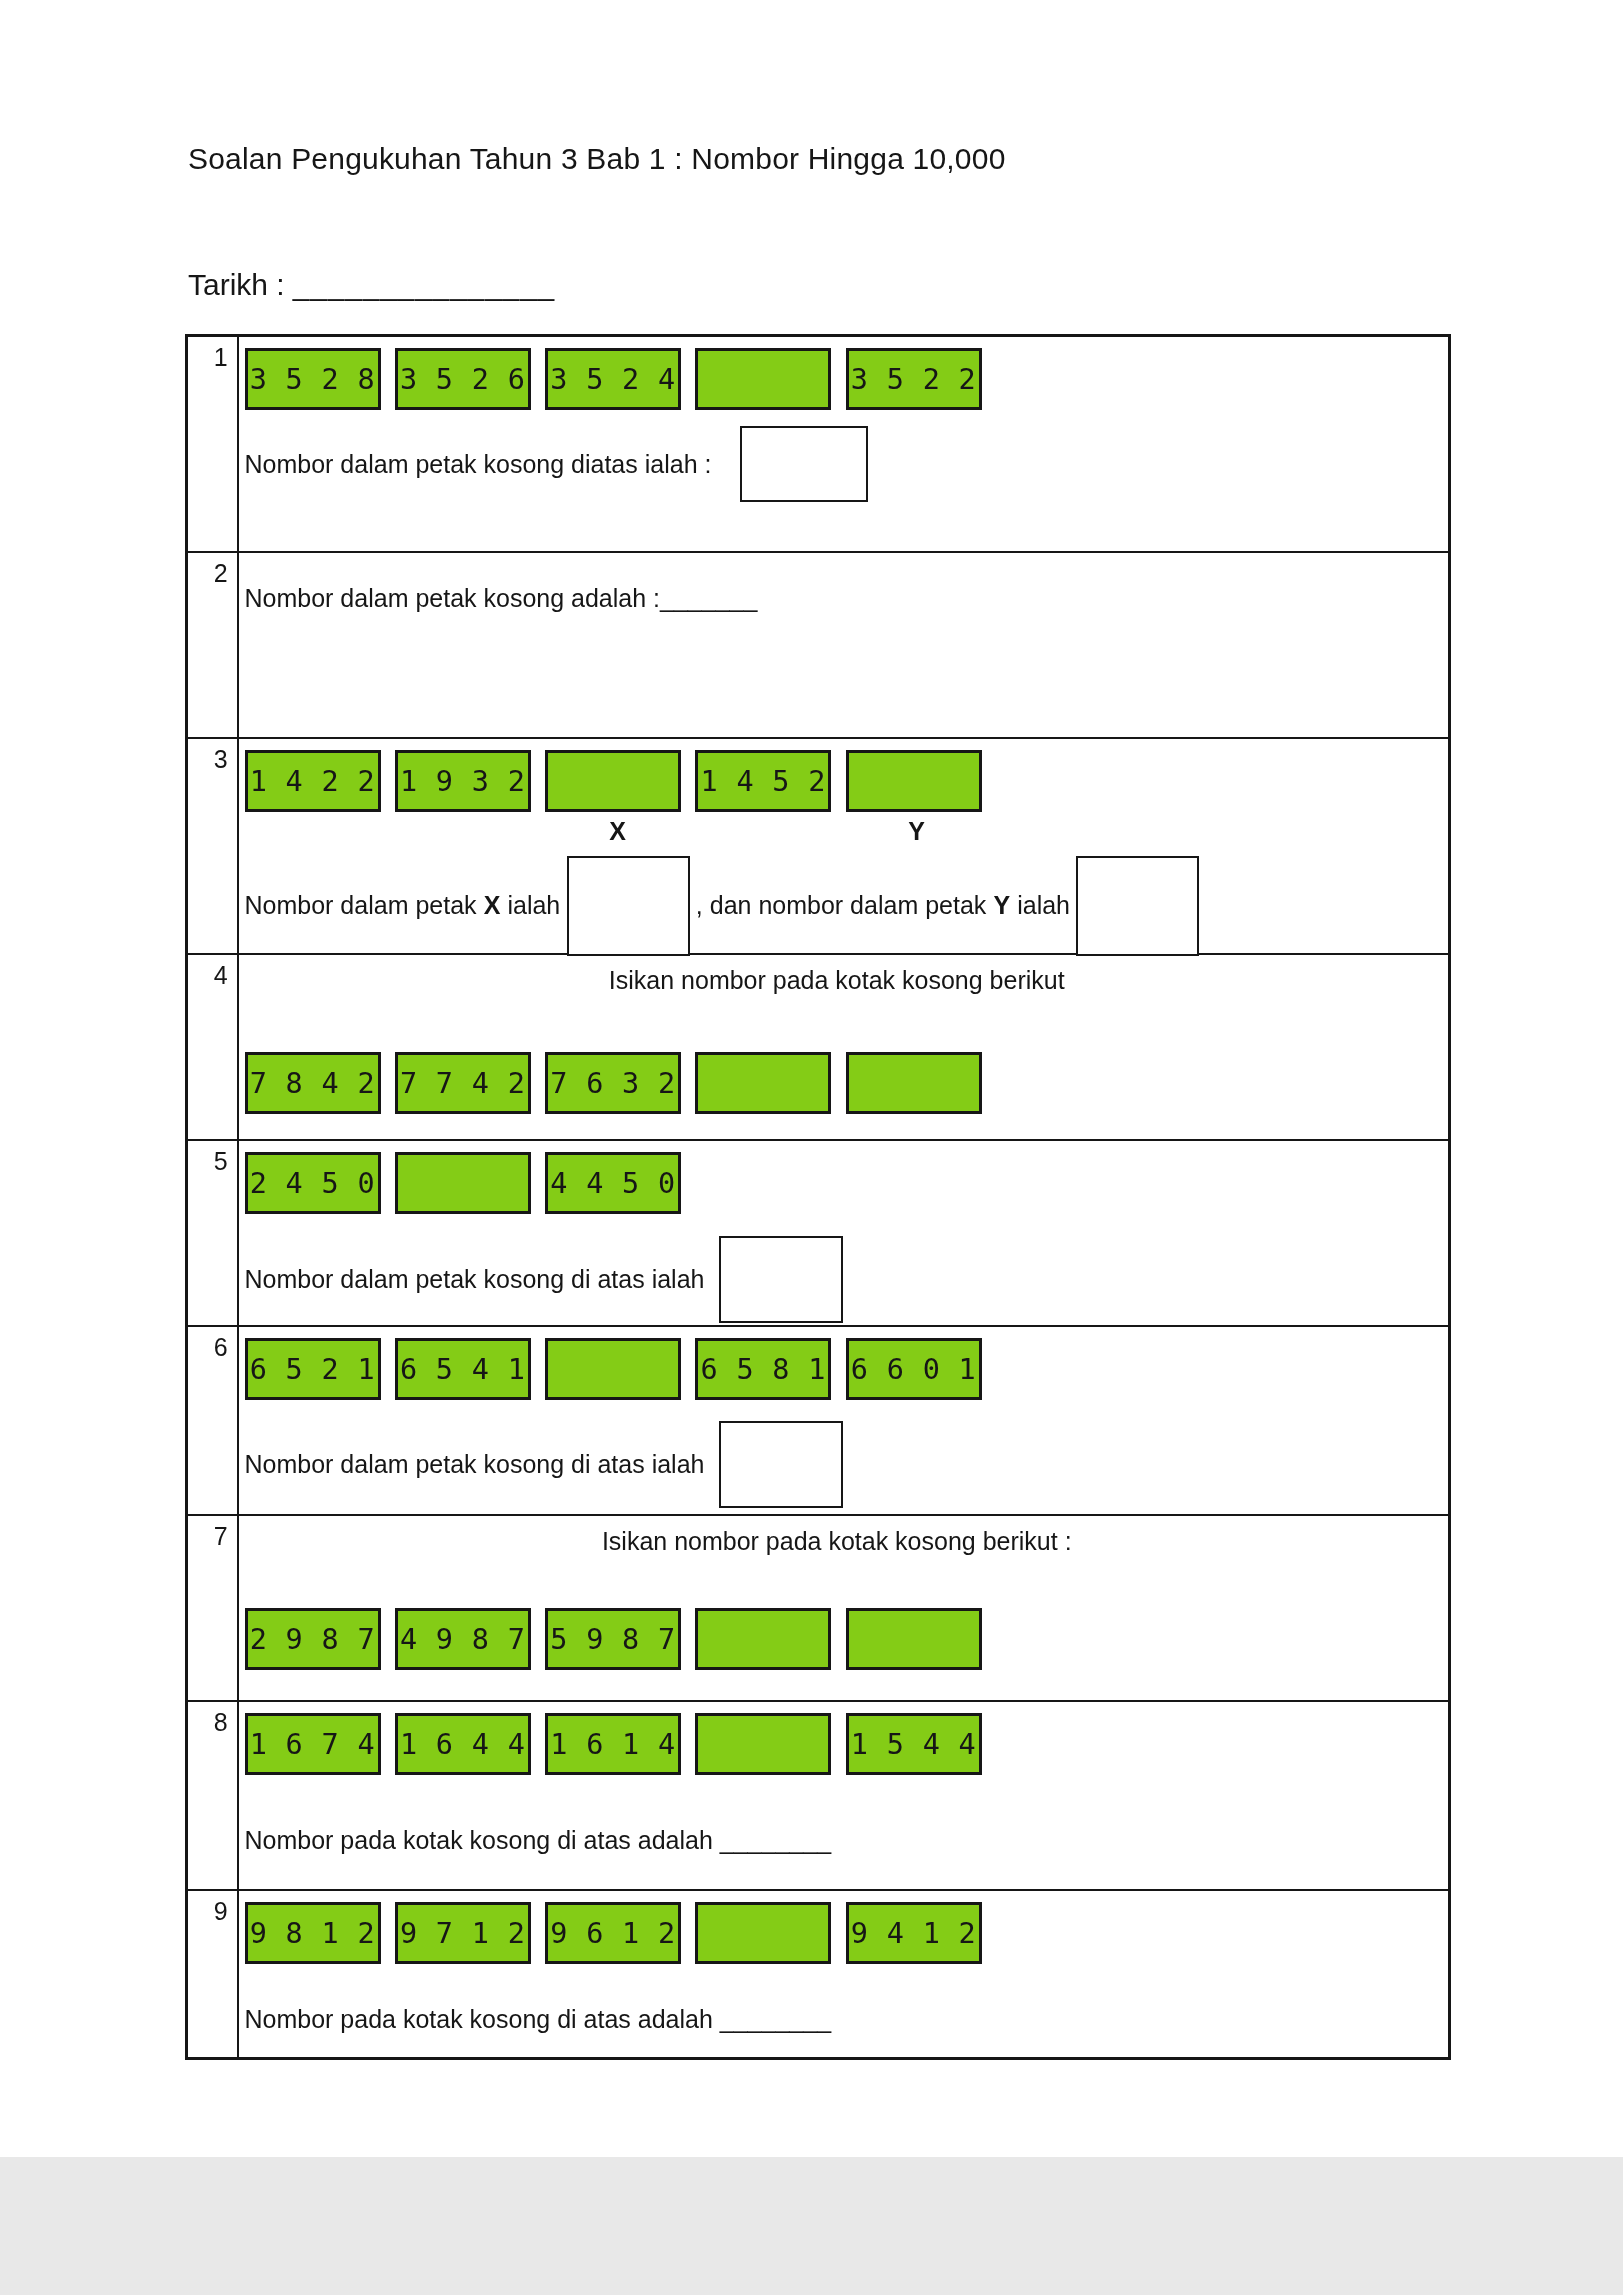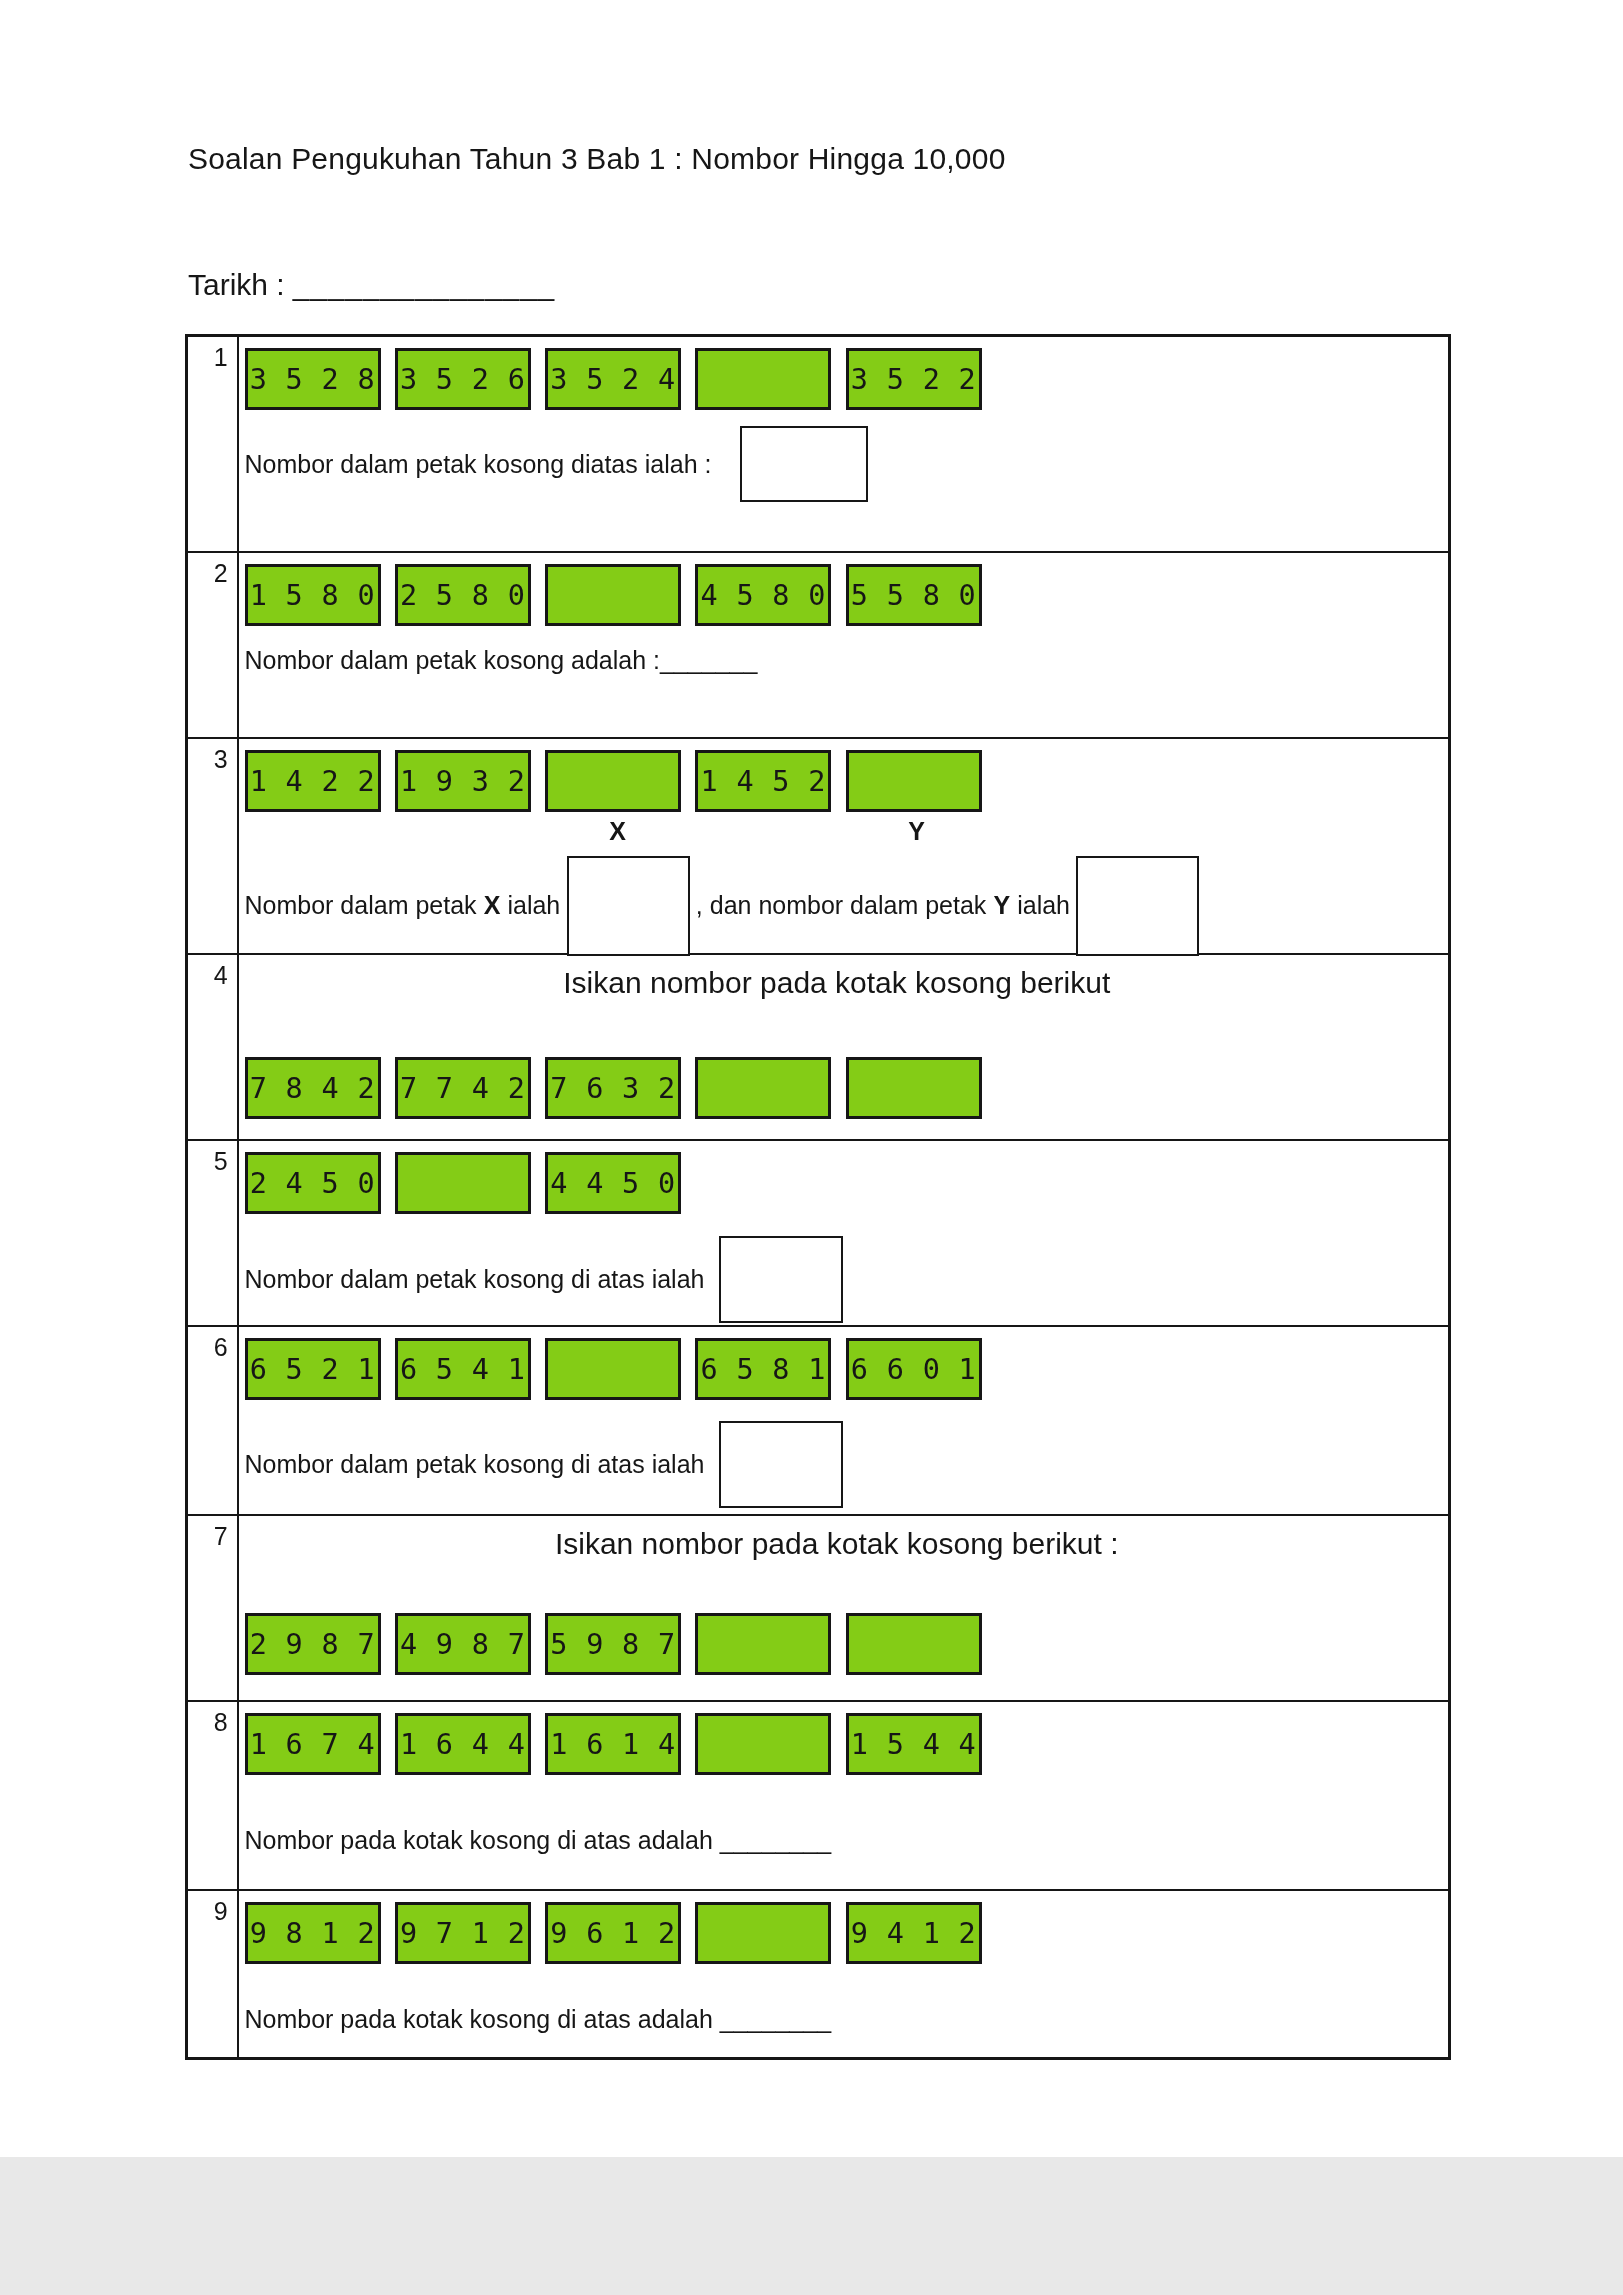--- a/index.html
+++ b/index.html
@@ -44,21 +44,21 @@
     width:136px; height:62px; flex:none;
     border:3.2px solid #161616;
     margin-right:14.3px;
     display:flex; align-items:center; justify-content:center;
     font-family:"DejaVu Sans Mono", monospace;
     font-size:28.5px;
     letter-spacing:0.8px;
     background:#84cc16;
   }
   .prompt-line { display:flex; align-items:center; font-size:25px; }
-  .instruction { font-size:30px; display:block; }
+  .instruction { font-size:25px; display:block; }
   .ans {
     flex:none; border:2.4px solid #161616; background:#ffffff;
   }
   .ans-sm { width:128px; height:76px;  margin-left:28.5px; }
   .ans-md { width:124px; height:87px; margin-left:14.3px; }
   .ans-lg { width:123px; height:100px; margin-left:6.3px; margin-right:6.3px; }
   .b { font-weight:bold; margin:0 7.1px; }
   .xy-row { position:relative; height:36px; margin-top:4.8px; font-size:25px; font-weight:bold; }
   .x-pos { position:absolute; left:373px; transform:translateX(-50%); }
   .y-pos { position:absolute; left:672px; transform:translateX(-50%); }
@@ -101,27 +101,20 @@
         <div class="prompt-line">
           <span>Nombor dalam petak kosong diatas ialah :</span>
           <div class="ans ans-sm"></div>
         </div>
       </div>
     </div>
 
     <div class="row r2">
       <div class="numcell">2</div>
       <div class="content">
-        <div class="box-row">
-          <div class="nbox">1 5 8 0</div>
-          <div class="nbox">2 5 8 0</div>
-          <div class="nbox"></div>
-          <div class="nbox">4 5 8 0</div>
-          <div class="nbox">5 5 8 0</div>
-        </div>
         <div class="prompt-line">
           <span>Nombor dalam petak kosong adalah :_______</span>
         </div>
       </div>
     </div>
 
     <div class="row r3">
       <div class="numcell">3</div>
       <div class="content">
         <div class="box-row">

